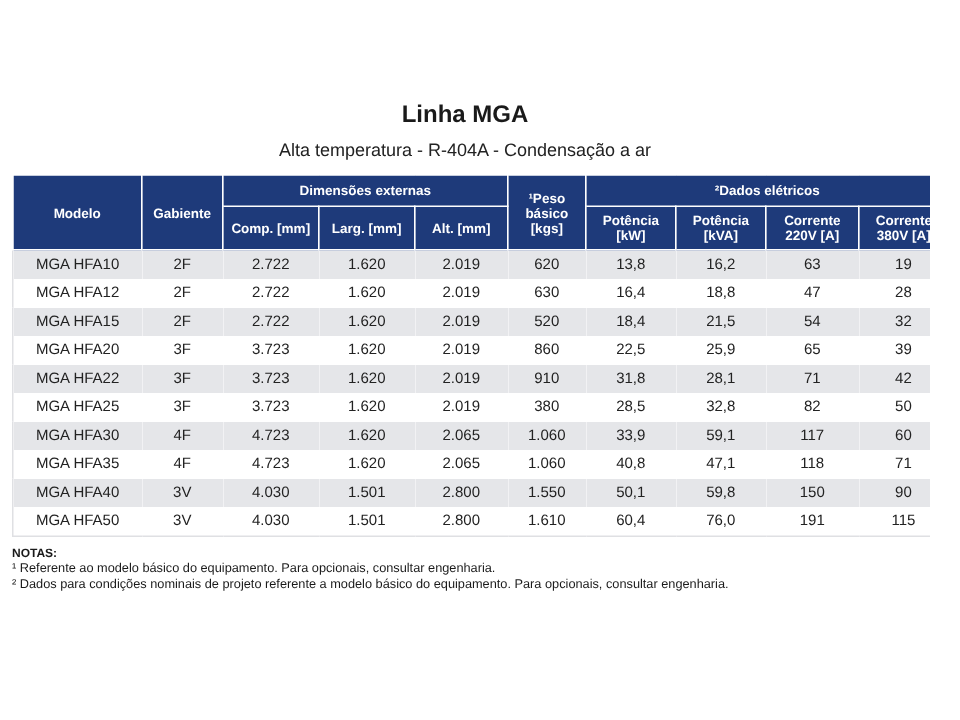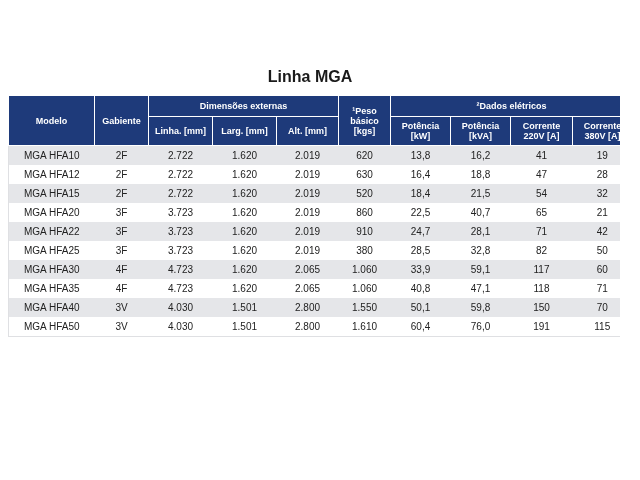--- a/index.html
+++ b/index.html
@@ -79,20 +79,21 @@
     line-height: 11px;
   }
   .note-item:first-of-type { margin-top: 8px; }
 </style>
 </head>
 <body>
 
 <div class="page">
 
   <div class="title">Linha MGA</div>
+  <div class="subtitle">Alta temperatura - R-404A - Condensação a ar</div>
 
   <table class="spec">
     <colgroup>
       <col style="width:86px">
         <col style="width:54px">
         <col style="width:64px">
         <col style="width:64px">
         <col style="width:62px">
       <col style="width:52px">
         <col style="width:60px">
@@ -102,40 +103,40 @@
     </colgroup>
     <thead>
       <tr class="h1">
         <th rowspan="2">Modelo</th>
         <th rowspan="2">Gabiente</th>
         <th colspan="3">Dimensões externas</th>
         <th rowspan="2">¹Peso básico [kgs]</th>
         <th colspan="4">²Dados elétricos</th>
       </tr>
       <tr class="h2">
-        <th>Linha. [mm]</th>
+        <th>Comp. [mm]</th>
         <th>Larg. [mm]</th>
         <th>Alt. [mm]</th>
         <th>Potência [kW]</th>
         <th>Potência [kVA]</th>
         <th>Corrente 220V [A]</th>
         <th>Corrente 380V [A]</th>
       </tr>
     </thead>
     <tbody>
         <tr>
           <td>MGA HFA10</td>
           <td>2F</td>
           <td>2.722</td>
           <td>1.620</td>
           <td>2.019</td>
           <td>620</td>
           <td>13,8</td>
           <td>16,2</td>
-          <td>41</td>
+          <td>63</td>
           <td>19</td>
         </tr>
         <tr>
           <td>MGA HFA12</td>
           <td>2F</td>
           <td>2.722</td>
           <td>1.620</td>
           <td>2.019</td>
           <td>630</td>
           <td>16,4</td>
@@ -156,32 +157,32 @@
           <td>32</td>
         </tr>
         <tr>
           <td>MGA HFA20</td>
           <td>3F</td>
           <td>3.723</td>
           <td>1.620</td>
           <td>2.019</td>
           <td>860</td>
           <td>22,5</td>
-          <td>40,7</td>
+          <td>25,9</td>
           <td>65</td>
-          <td>21</td>
+          <td>39</td>
         </tr>
         <tr>
           <td>MGA HFA22</td>
           <td>3F</td>
           <td>3.723</td>
           <td>1.620</td>
           <td>2.019</td>
           <td>910</td>
-          <td>24,7</td>
+          <td>31,8</td>
           <td>28,1</td>
           <td>71</td>
           <td>42</td>
         </tr>
         <tr>
           <td>MGA HFA25</td>
           <td>3F</td>
           <td>3.723</td>
           <td>1.620</td>
           <td>2.019</td>
@@ -218,31 +219,36 @@
         <tr>
           <td>MGA HFA40</td>
           <td>3V</td>
           <td>4.030</td>
           <td>1.501</td>
           <td>2.800</td>
           <td>1.550</td>
           <td>50,1</td>
           <td>59,8</td>
           <td>150</td>
-          <td>70</td>
+          <td>90</td>
         </tr>
         <tr>
           <td>MGA HFA50</td>
           <td>3V</td>
           <td>4.030</td>
           <td>1.501</td>
           <td>2.800</td>
           <td>1.610</td>
           <td>60,4</td>
           <td>76,0</td>
           <td>191</td>
           <td>115</td>
         </tr>
       </tbody>
   </table>
 
+  <div class="notes">
+    <div class="notes-label">NOTAS:</div>
+    <div class="note-item">¹ Referente ao modelo básico do equipamento. Para opcionais, consultar engenharia.</div>
+    <div class="note-item">² Dados para condições nominais de projeto referente a modelo básico do equipamento. Para opcionais, consultar engenharia.</div>
+  </div>
 
 </div>
 
 </body></html>

